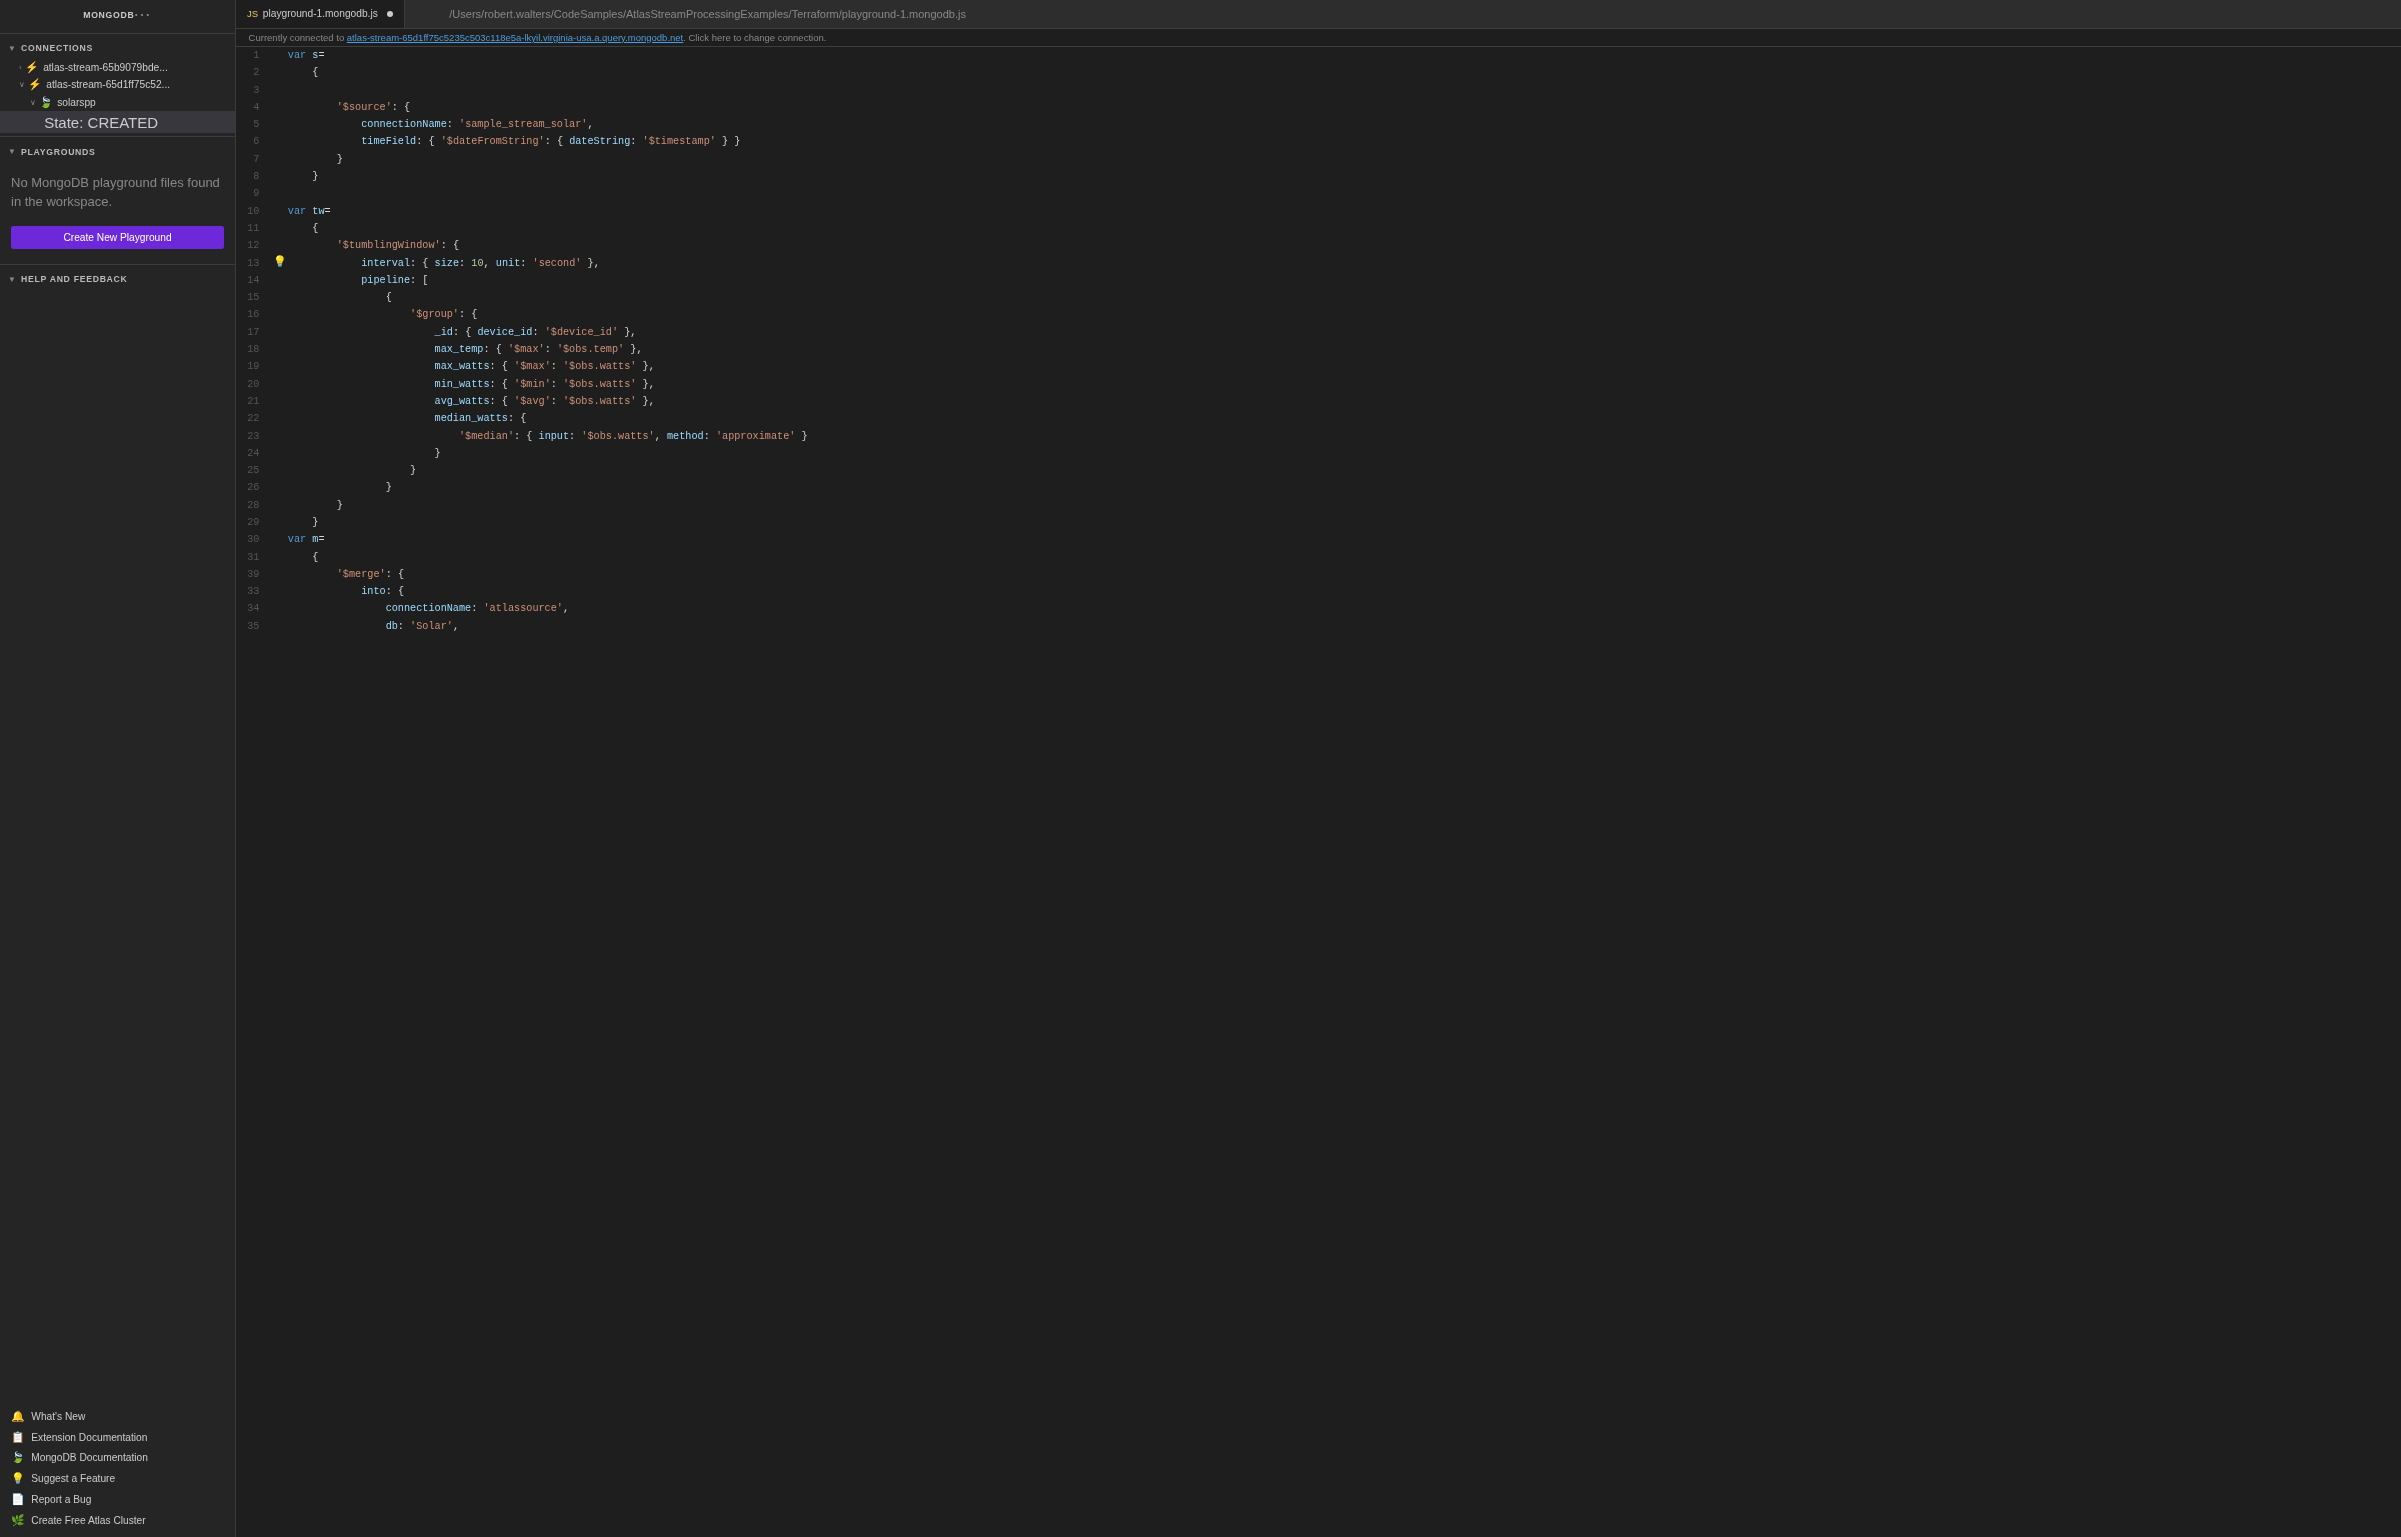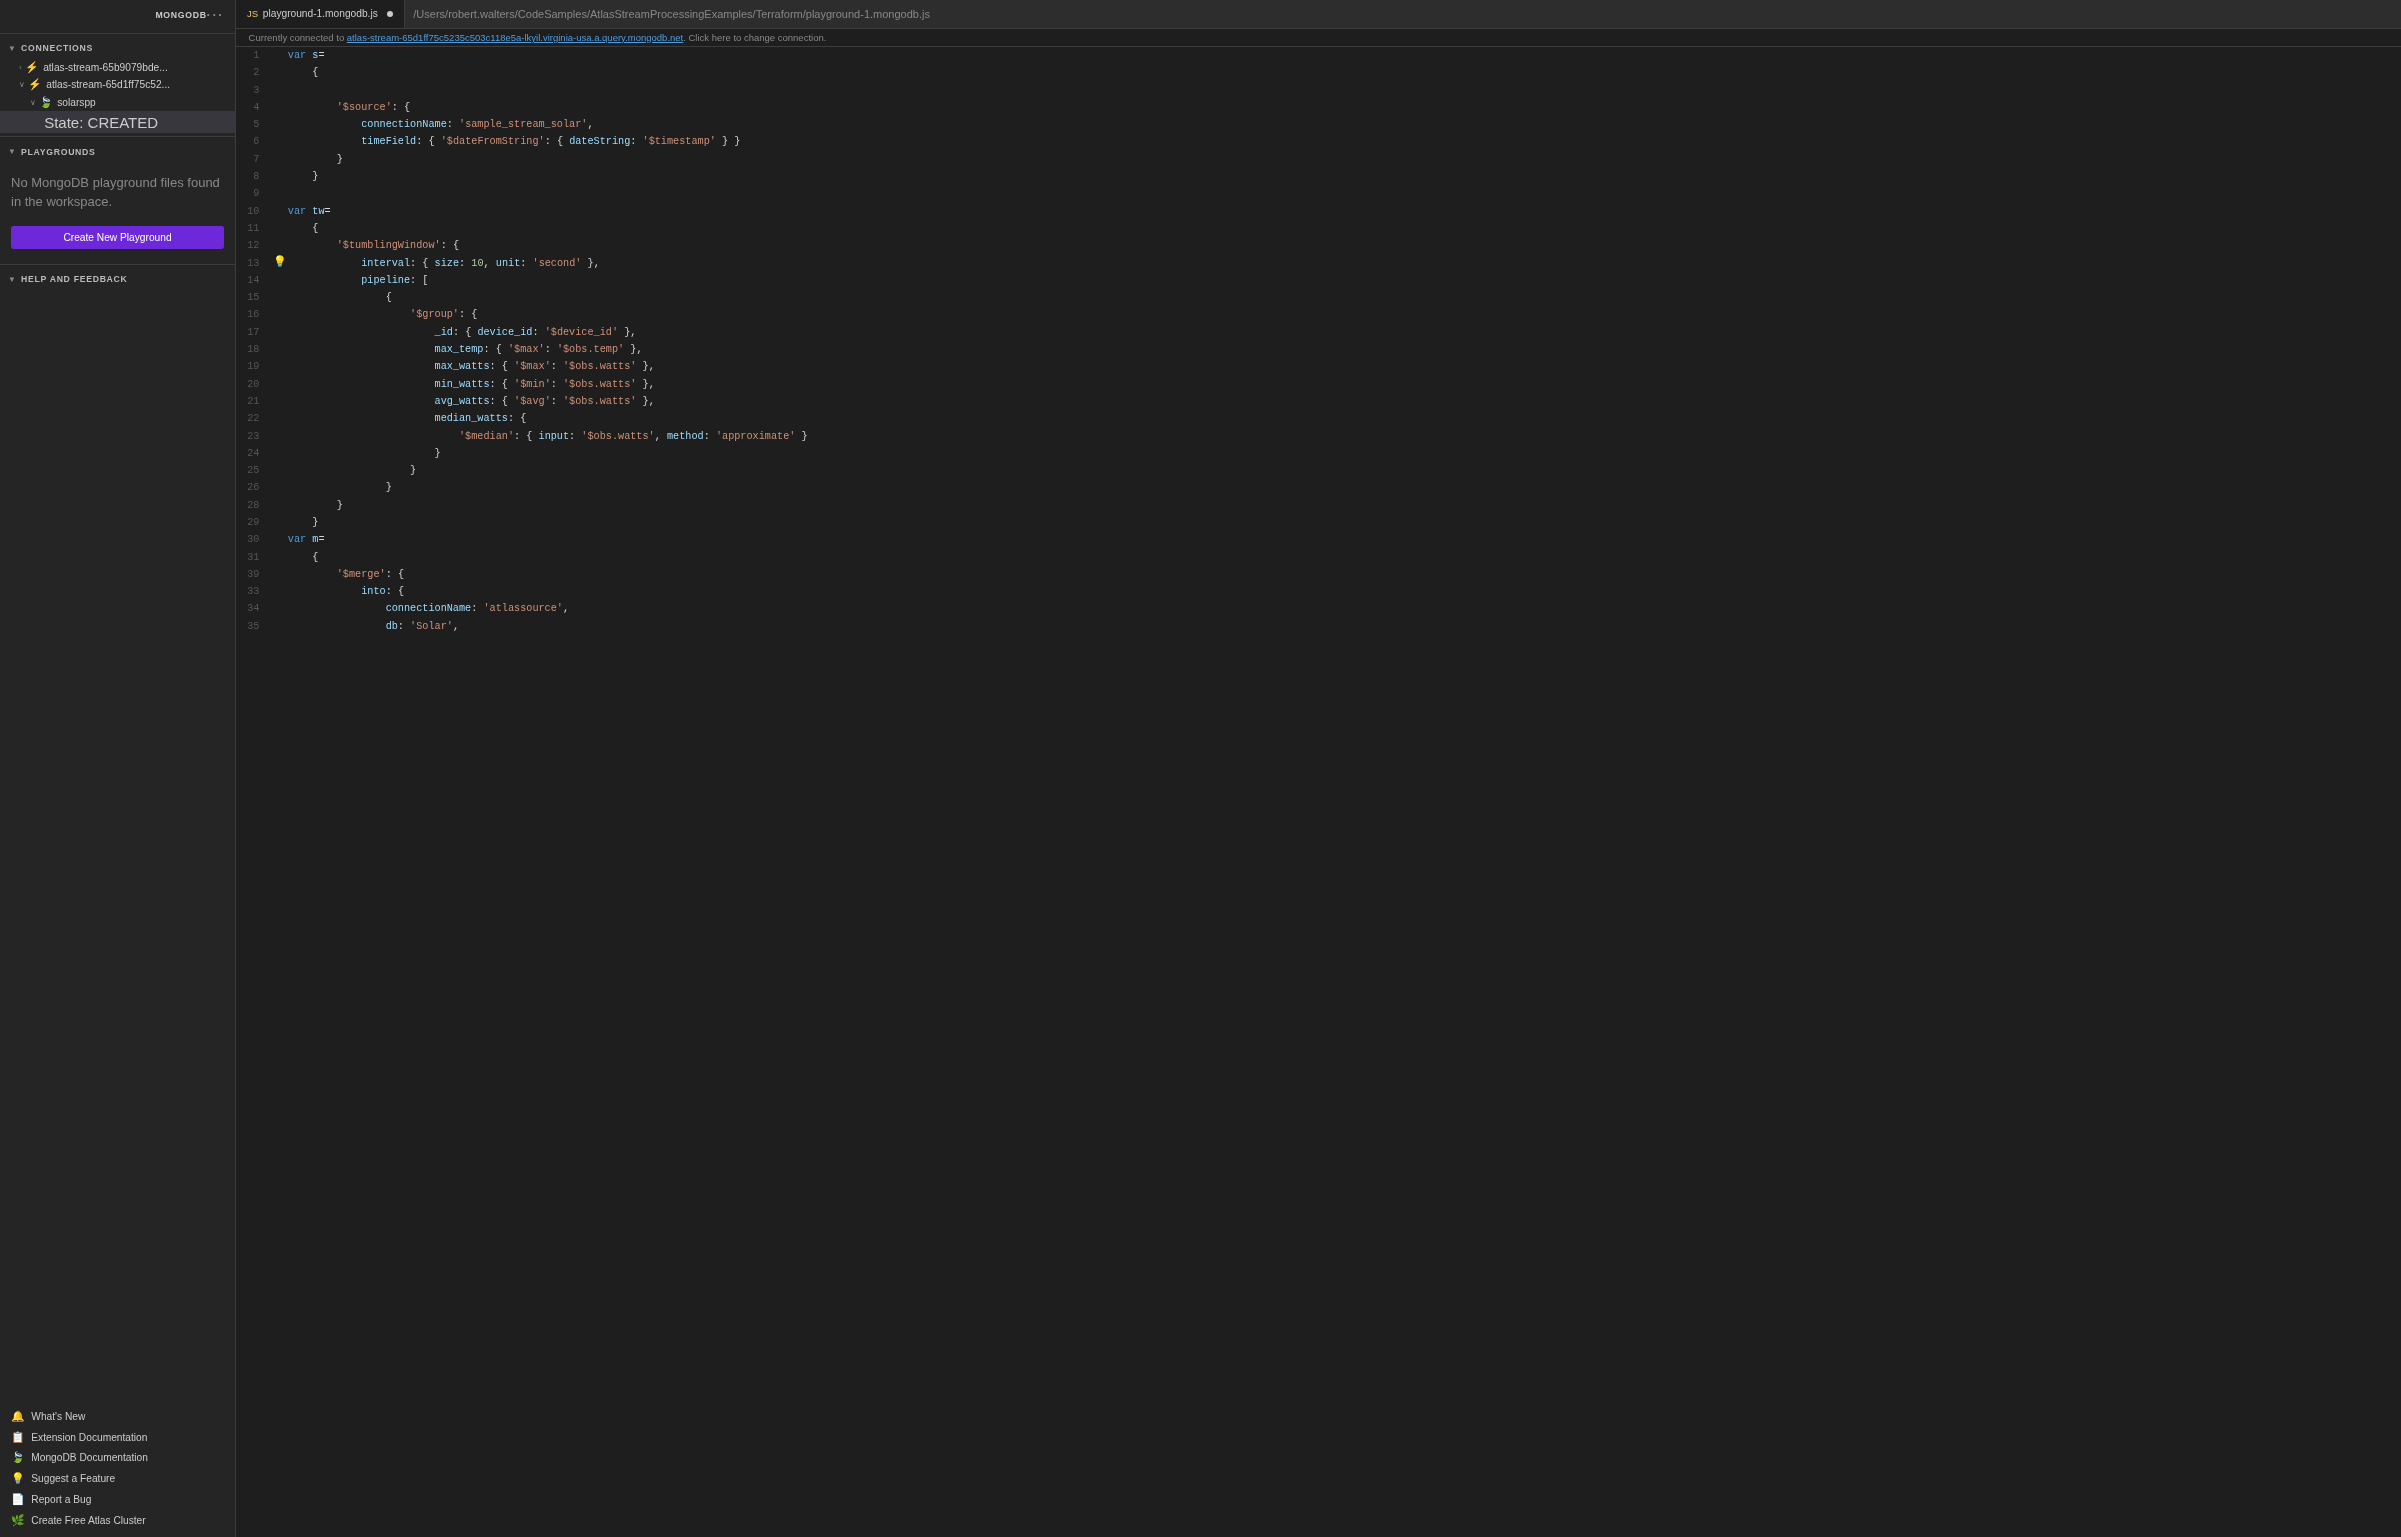--- a/index.html
+++ b/index.html
@@ -26,21 +26,21 @@
     }
 
     .sidebar-app-title {
       padding: 7.9px 11px;
       font-size: 8.7px;
       font-weight: 700;
       letter-spacing: 0.8px;
       color: #cccccc;
       display: flex;
       align-items: center;
-      justify-content: flex-end;
+      justify-content: center;
       background: #252526;
     }
 
     .sidebar-app-title-text {
       letter-spacing: 0.08em;
     }
 
     .sidebar-dots {
       cursor: pointer;
       font-size: 12.6px;
@@ -152,20 +152,21 @@
       background: #1e1e1e;
       overflow: hidden;
     }
 
     .tab-bar {
       display: flex;
       align-items: center;
       background: #2d2d2d;
       border-bottom: 0.8px solid #3c3c3c;
       min-height: 27.6px;
+      gap: 36px;
     }
 
     .tab {
       display: flex;
       align-items: center;
       gap: 4.7px;
       padding: 4.7px 11px;
       background: #1e1e1e;
       border-right: 0.8px solid #3c3c3c;
       font-size: 10.2px;

